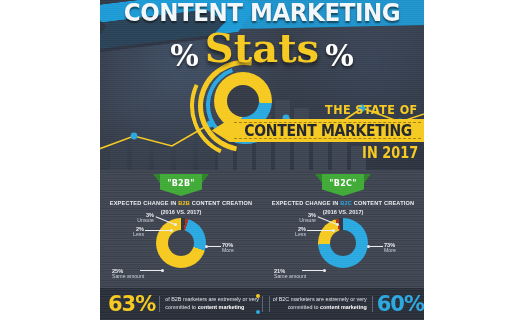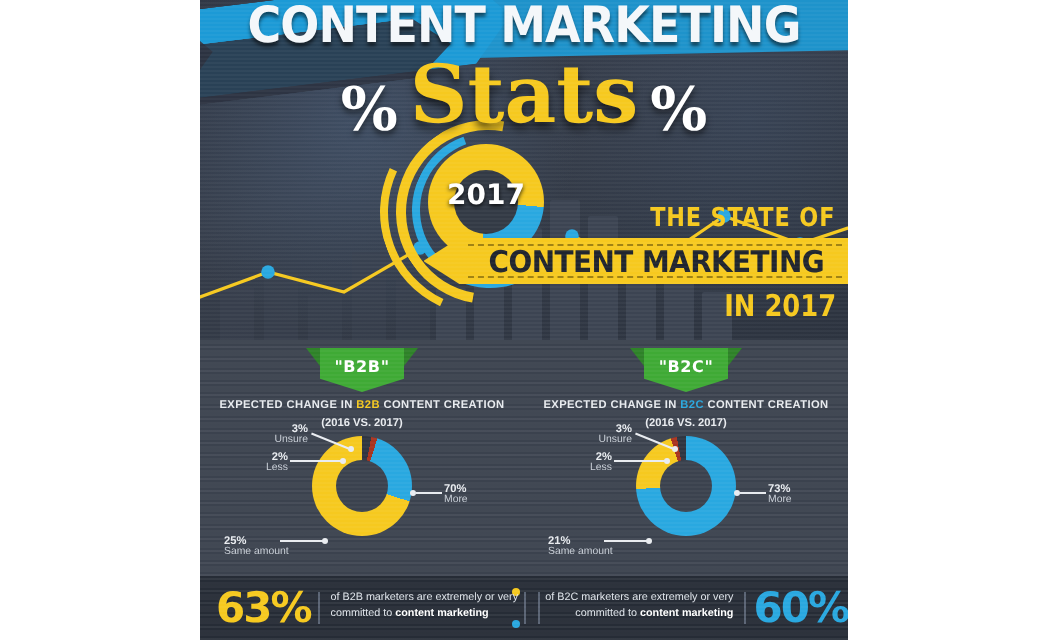--- a/index.html
+++ b/index.html
@@ -177,21 +177,20 @@
           <circle cx="186" cy="30" r="3.4"></circle>
             <circle cx="262" cy="20" r="3.4"></circle>
           <circle cx="300" cy="34" r="3.4"></circle>
         </g>
       </svg>
 
       <div class="arc arc-y2"></div>
       <div class="arc arc-y1"></div>
       <div class="arc arc-b1"></div>
       <div class="d2017"></div>
-      <div class="d2017-lbl">2017</div>
 
       <div class="title">CONTENT MARKETING</div>
       <div class="subtitle">
         <span class="sub-pct">%</span><span class="sub-word">Stats</span><span class="sub-pct">%</span>
       </div>
 
       <div class="state">THE STATE OF</div>
       <div class="ribbon">
         <span>CONTENT MARKETING</span>
       </div>

